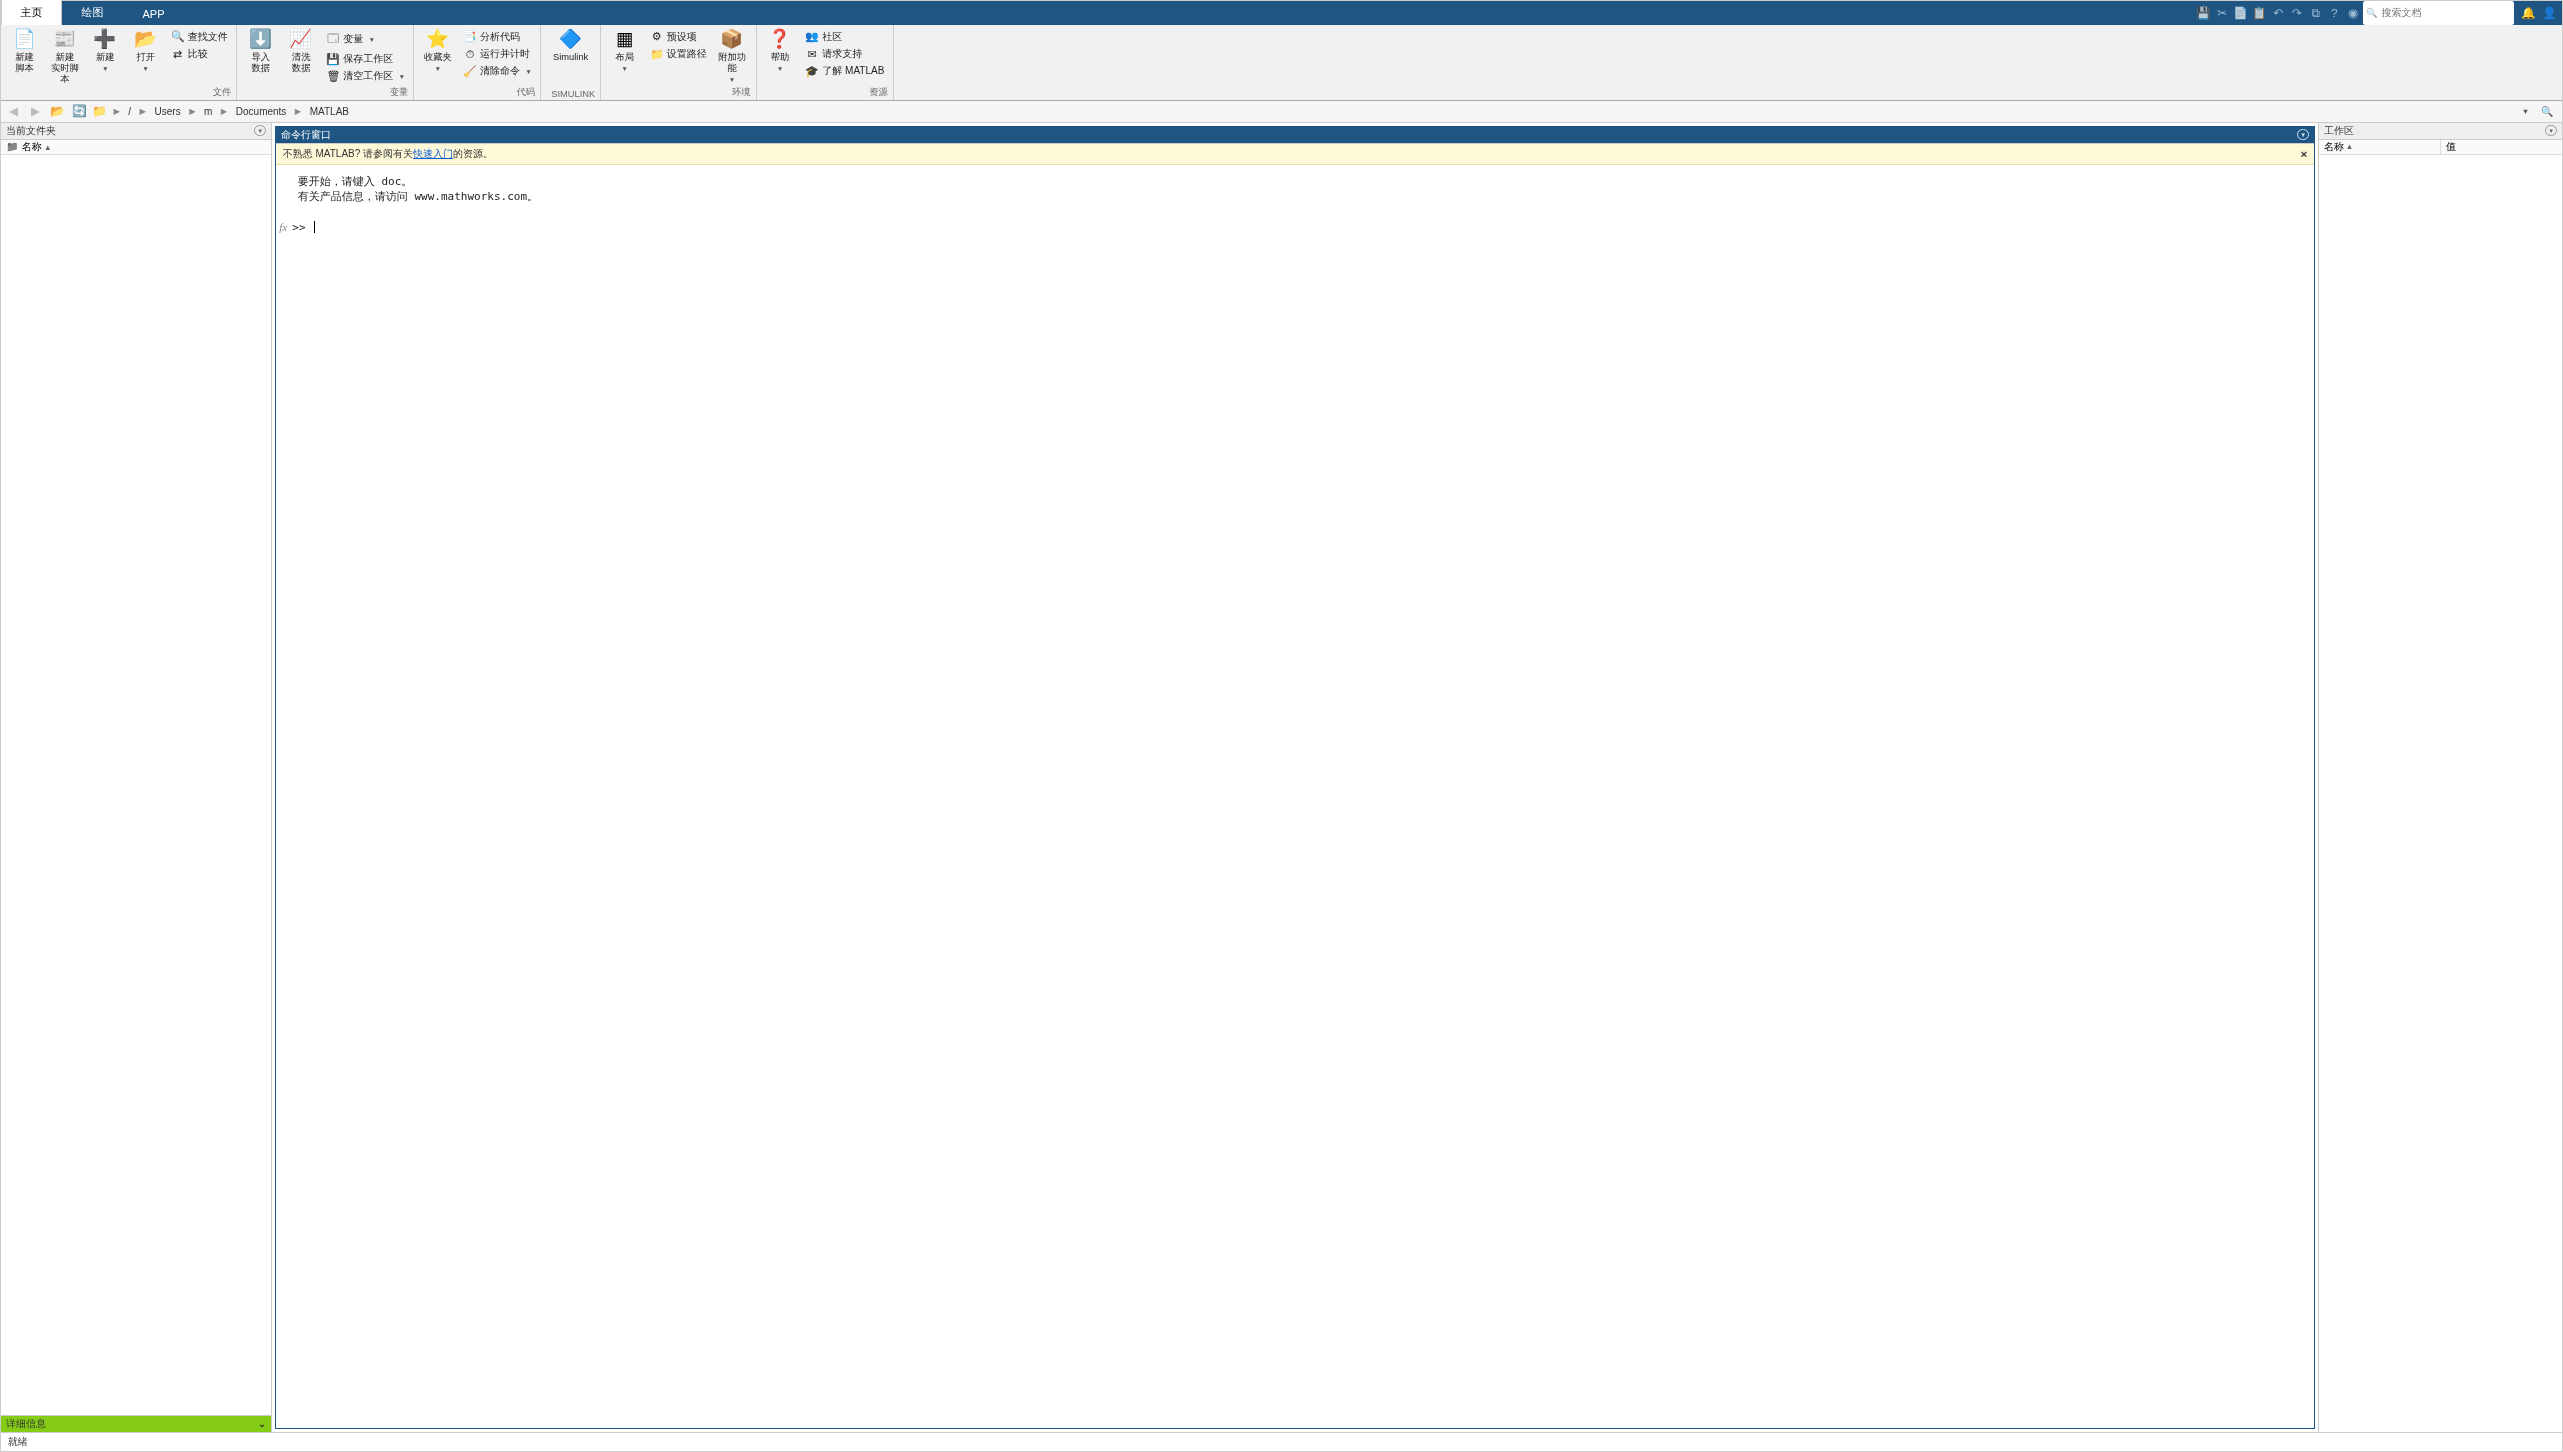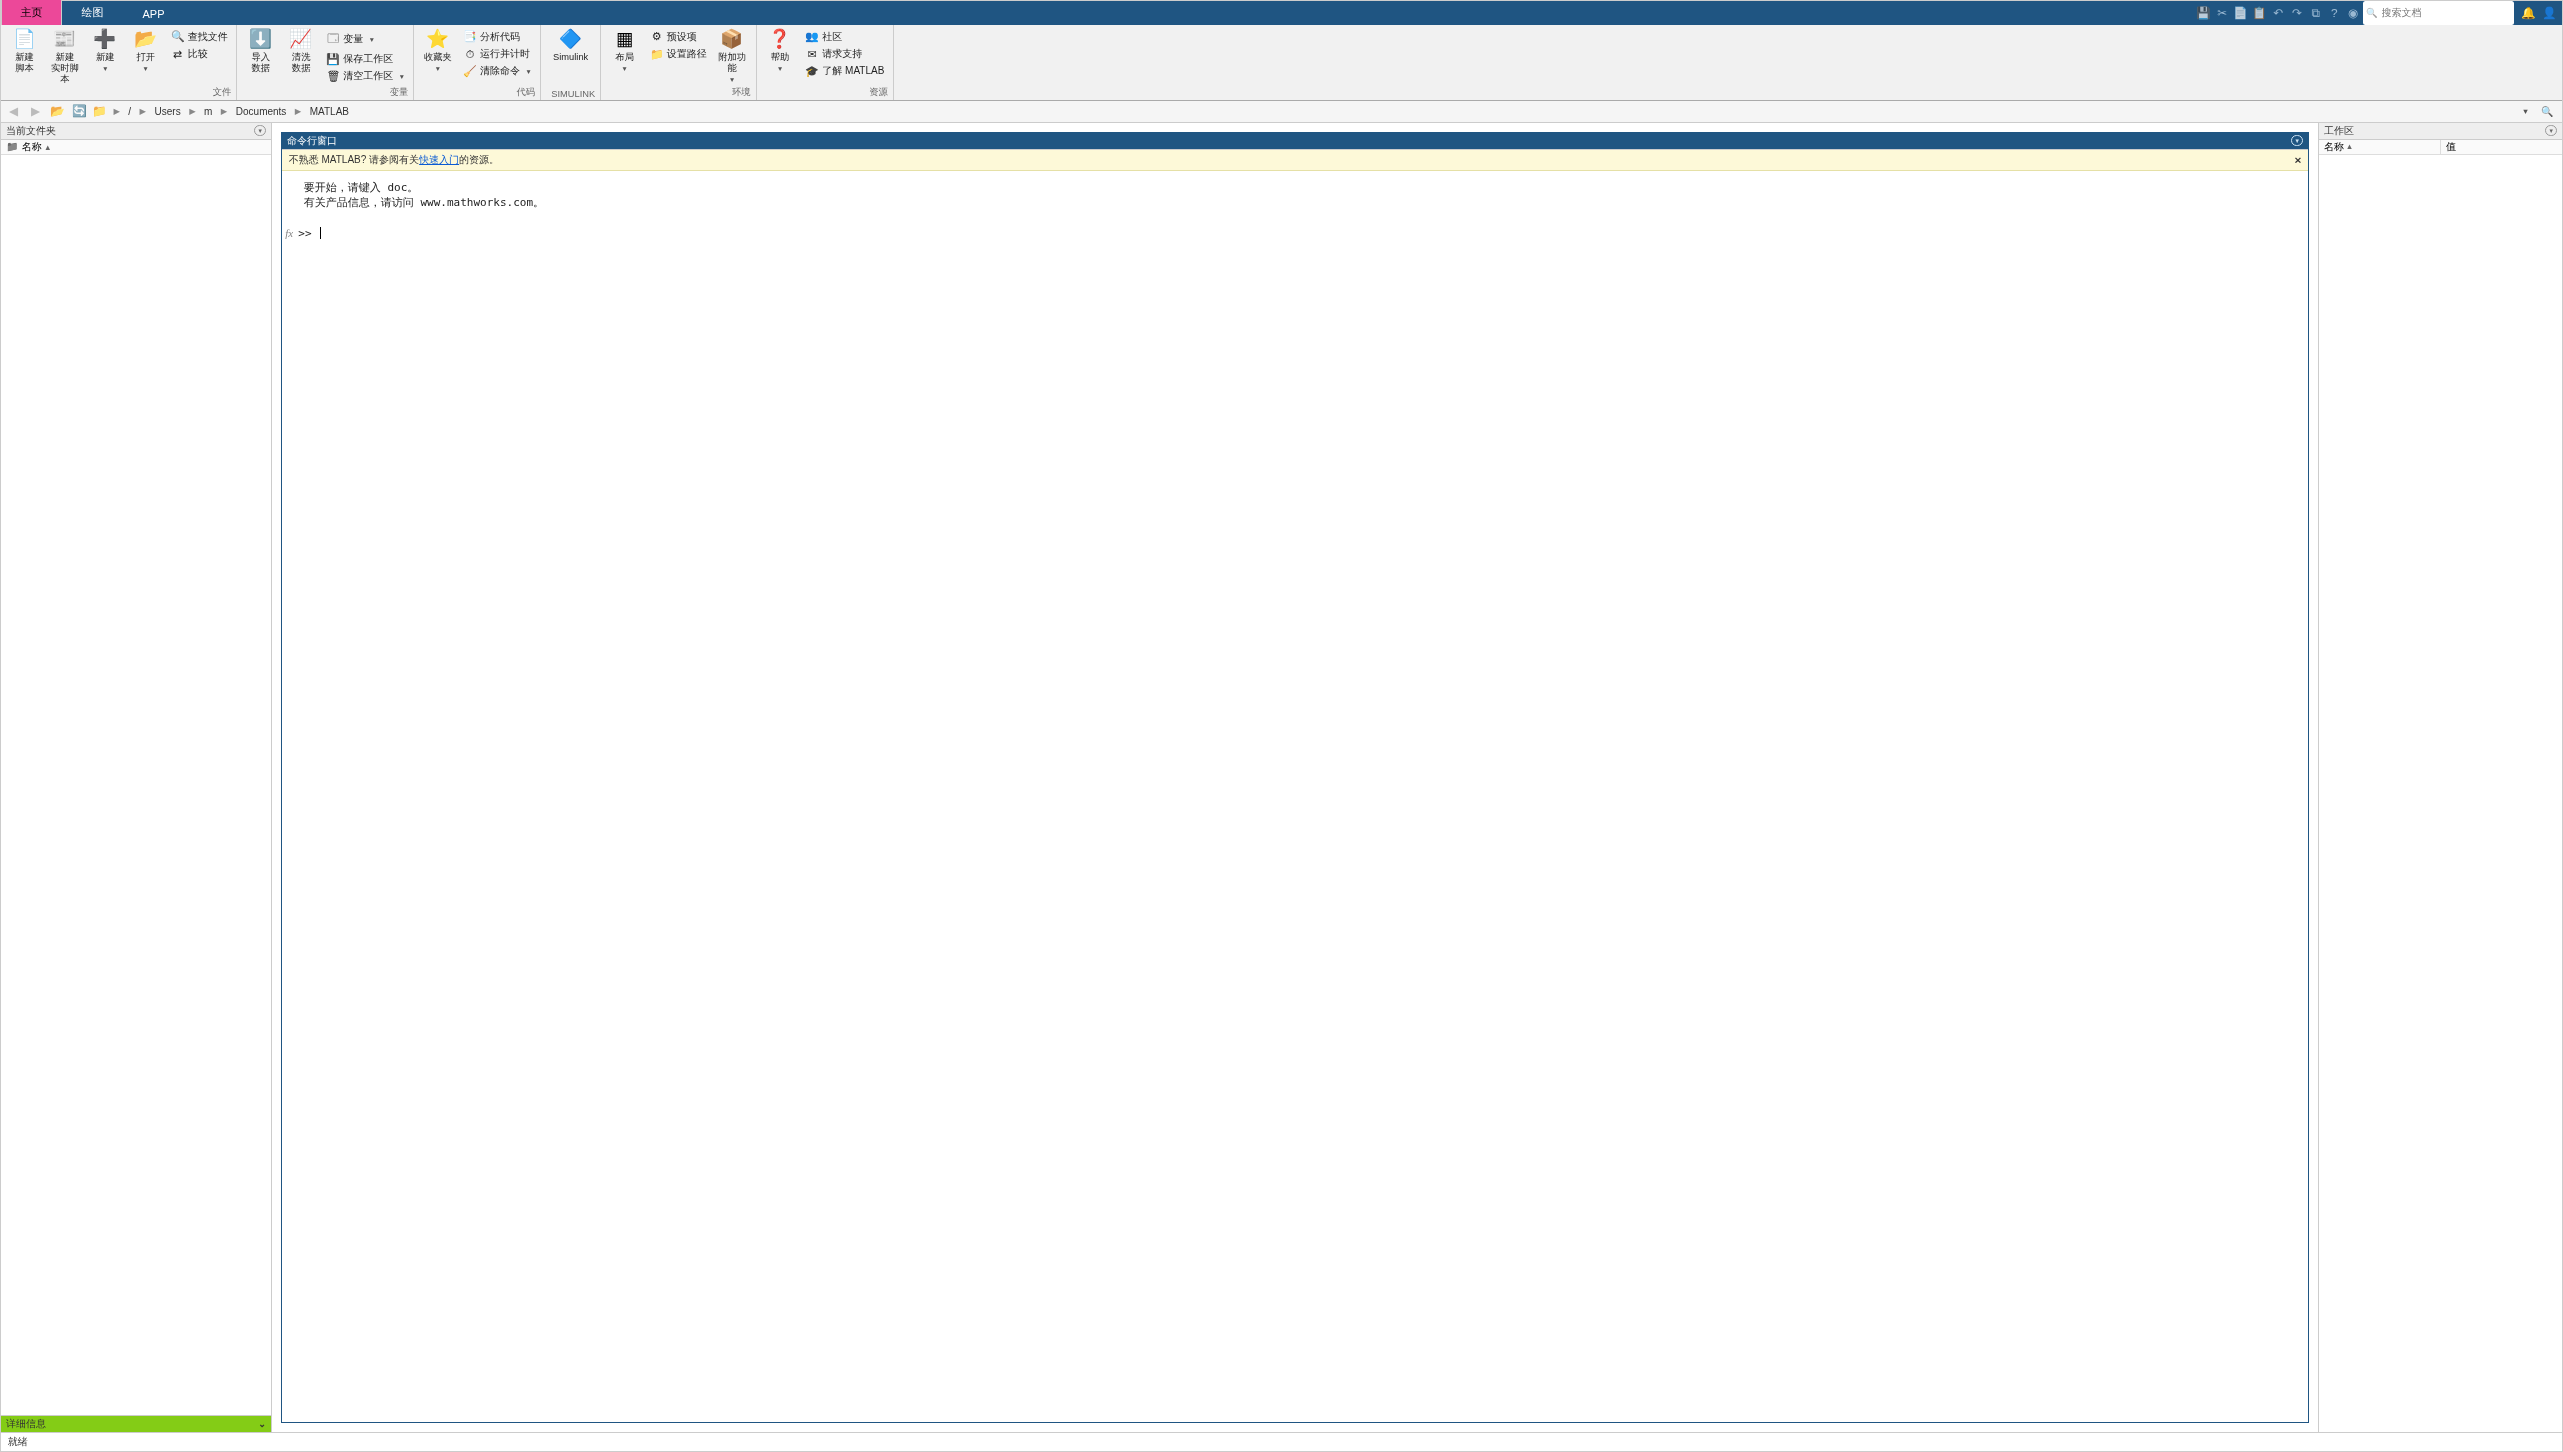--- a/index.html
+++ b/index.html
@@ -8,21 +8,21 @@
 .titlebar { height: 22px; display: flex; align-items: center; padding: 0 6.7px; background: #f5f5f5; border-bottom: 0.8px solid #ddd; }
 .traffic-lights { display: flex; gap: 6.7px; }
 .traffic-light { width: 10px; height: 10px; border-radius: 50%; }
 .tl-red { background: #ff5f57; }
 .tl-yellow { background: #febc2e; }
 .tl-green { background: #28c840; }
 .titlebar-title { flex: 1; text-align: center; font-weight: bold; font-size: 11px; color: #222; }
 
 .toolstrip-tabs { height: 23.6px; background: #1f5582; display: flex; align-items: flex-end; position: relative; }
 .tab { padding: 5px 18.5px; color: #fff; cursor: pointer; font-size: 11px; border: 0.8px solid transparent; border-bottom: none; }
-.tab.active { background: #ec4899; color: #000; border-color: #ccc; }
+.tab.active { background: #ffffff; color: #000; border-color: #ccc; }
 .right-icons { margin-left: auto; display: flex; align-items: center; gap: 1.7px; padding-right: 5px; }
 .right-icon { width: 17px; height: 17px; display: flex; align-items: center; justify-content: center; color: #cfe4f5; opacity: 0.7; font-size: 11.8px; cursor: pointer; }
 .search-box { width: 151px; height: 24px; background: #fff; border-radius: 2.5px; display: flex; align-items: center; padding: 0 3.4px; gap: 3.4px; }
 .search-box input { border: none; outline: none; width: 100%; font-size: 10px; color: #888; background: transparent; }
 .search-icon::before { content: "🔍"; font-size: 9.3px; opacity: 0.6; }
 .bell-icon, .user-icon { color: #9bb8d0; font-size: 11.8px; margin-left: 5px; }
 
 .toolstrip { height: 76px; background: #f1f1f1; border-bottom: 0.8px solid #aaa; display: flex; }
 .group { display: flex; flex-direction: column; border-right: 0.8px solid #ccc; padding: 1.7px 5px 0; }
 .group-body { display: flex; align-items: flex-start; gap: 3.4px; flex: 1; }
@@ -47,21 +47,21 @@
 
 .main-area { flex: 1; display: flex; min-height: 0; border-bottom: 0.8px solid #ccc; }
 .panel { display: flex; flex-direction: column; min-width: 0; min-height: 0; }
 .panel-header { height: 17px; background: #eee; border-bottom: 0.8px solid #ccc; display: flex; align-items: center; padding: 0 5px; font-size: 10px; color: #333; }
 .panel-header.active { background: #1f5582; color: #fff; }
 .panel-header .spacer { flex: 1; }
 .panel-header .menu-circle { width: 11.8px; height: 11.8px; border-radius: 50%; border: 0.8px solid #999; display: flex; align-items: center; justify-content: center; font-size: 6.7px; color: #666; cursor: pointer; }
 .panel-header.active .menu-circle { border-color: #cfe4f5; color: #cfe4f5; }
 .panel-body { flex: 1; overflow: auto; background: #fff; font-size: 10px; position: relative; }
 .panel-left { width: 271px; border-right: 0.8px solid #ccc; }
-.panel-mid { flex: 1; border: 1.7px solid #1f5582; margin: 9px; }
+.panel-mid { flex: 1; border: 1.7px solid #1f5582; margin: 3px; }
 .panel-right { width: 244px; border-left: 0.8px solid #ccc; }
 
 .col-header { height: 15px; border-bottom: 0.8px solid #ddd; display: flex; align-items: center; padding: 0 5px; background: #fafafa; }
 .col-header .sort::after { content: " ▲"; font-size: 7.6px; color: #666; }
 
 .details-header { height: 17px; background: #84cc16; border-top: 0.8px solid #ccc; display: flex; align-items: center; padding: 0 5px; color: #333; }
 .details-header .spacer { flex: 1; }
 .details-header .arrow { font-size: 9.3px; color: #333; font-weight: bold; }
 .details-body { height: 151px; display: flex; align-items: center; justify-content: center; color: #555; background: #fff; }
 

